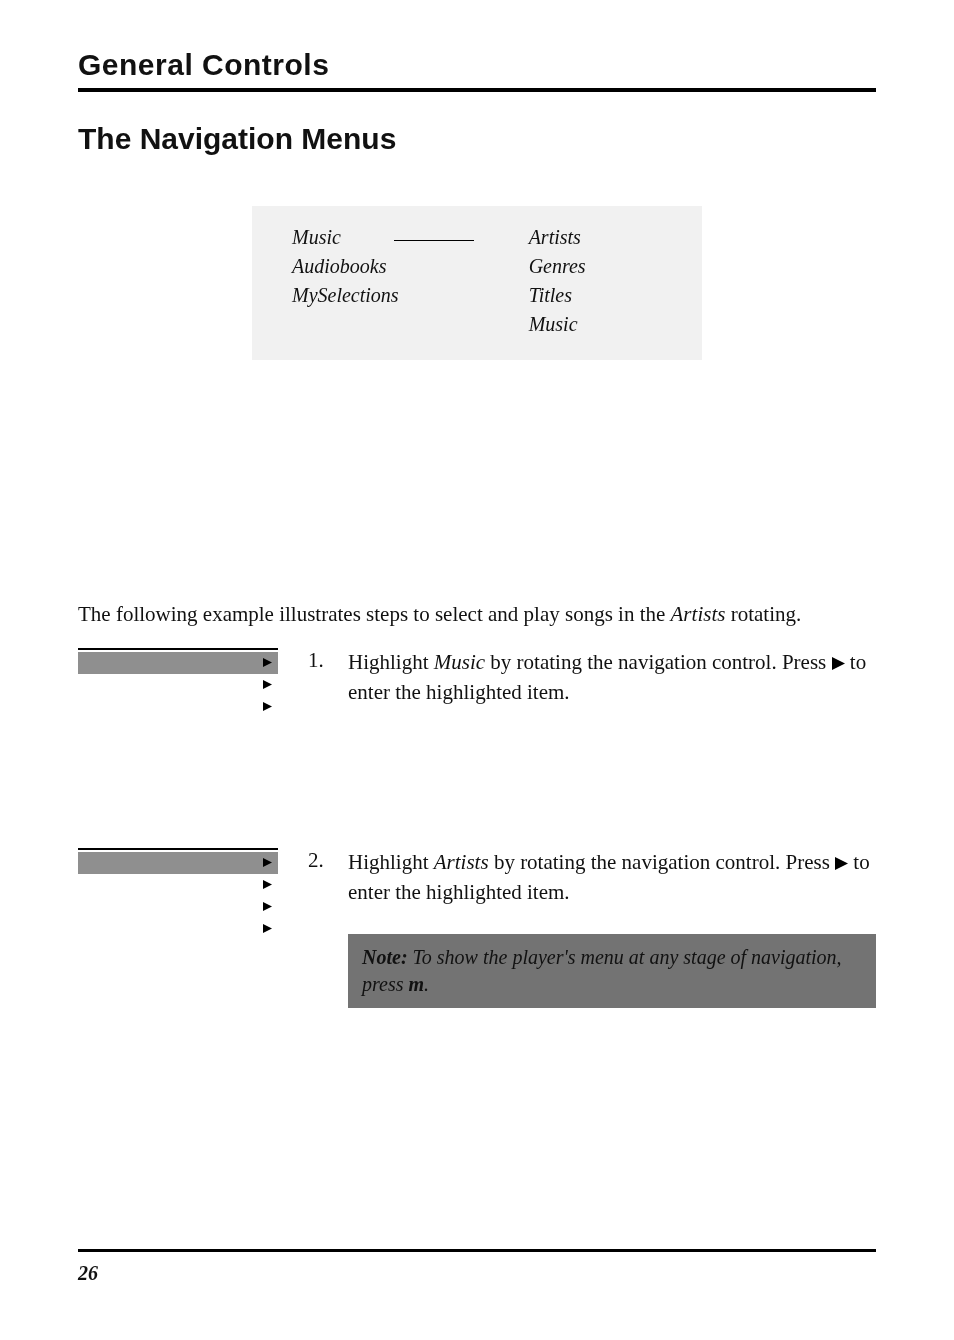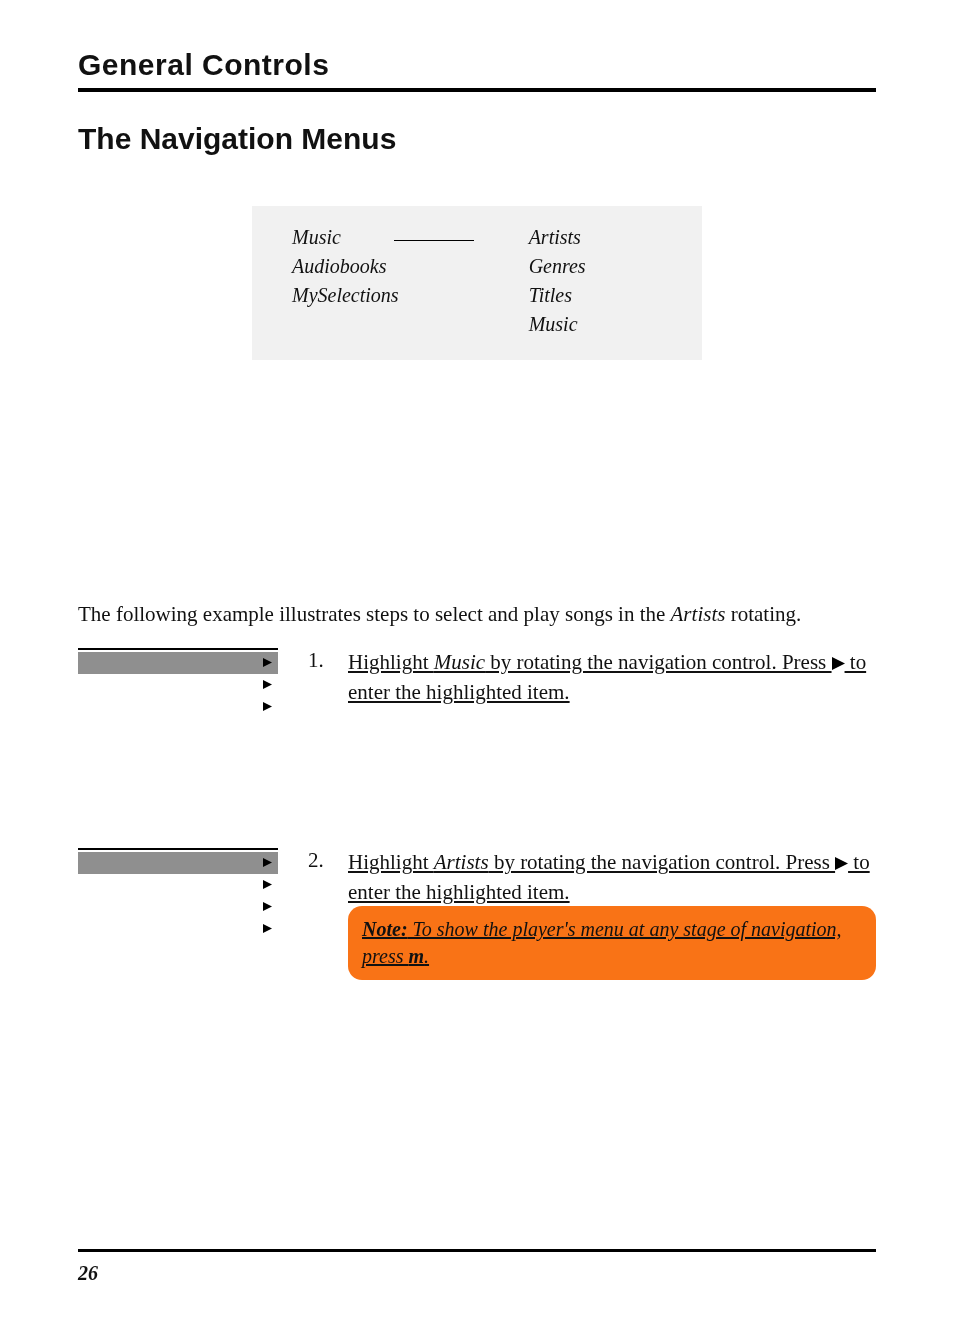--- a/index.html
+++ b/index.html
@@ -103,21 +103,20 @@
   .step-num {
     flex: 0 0 40px;
     font-size: 21px;
     text-align: left;
     padding-left: 10px;
   }
   .step-text {
     flex: 1;
     font-size: 21px;
     line-height: 1.35;
-    text-decoration: underline;
   }
   .step-text .italic { font-style: italic; }
 
   .tri {
     display: inline-block;
     vertical-align: -1px;
   }
 
   
   .screen {
@@ -141,25 +140,25 @@
     background: #8f8f8f;
   }
   .screen .row .rtri {
     margin-left: auto;
     font-size: 11px;
     line-height: 1;
   }
 
   
   .note-box {
-    background: #f97316;
+    background: #737373;
     padding: 10px 14px;
+    margin-top: 28px;
     font-size: 20px;
     line-height: 1.35;
-    border-radius: 14px;
   }
   .note-box .bold { font-weight: 700; font-style: italic; }
   .note-box .text { font-style: italic; }
   .note-box .m { font-weight: 700; font-style: italic; }
 
   
   .footer {
     position: absolute;
     left: 78px;
     right: 78px;

